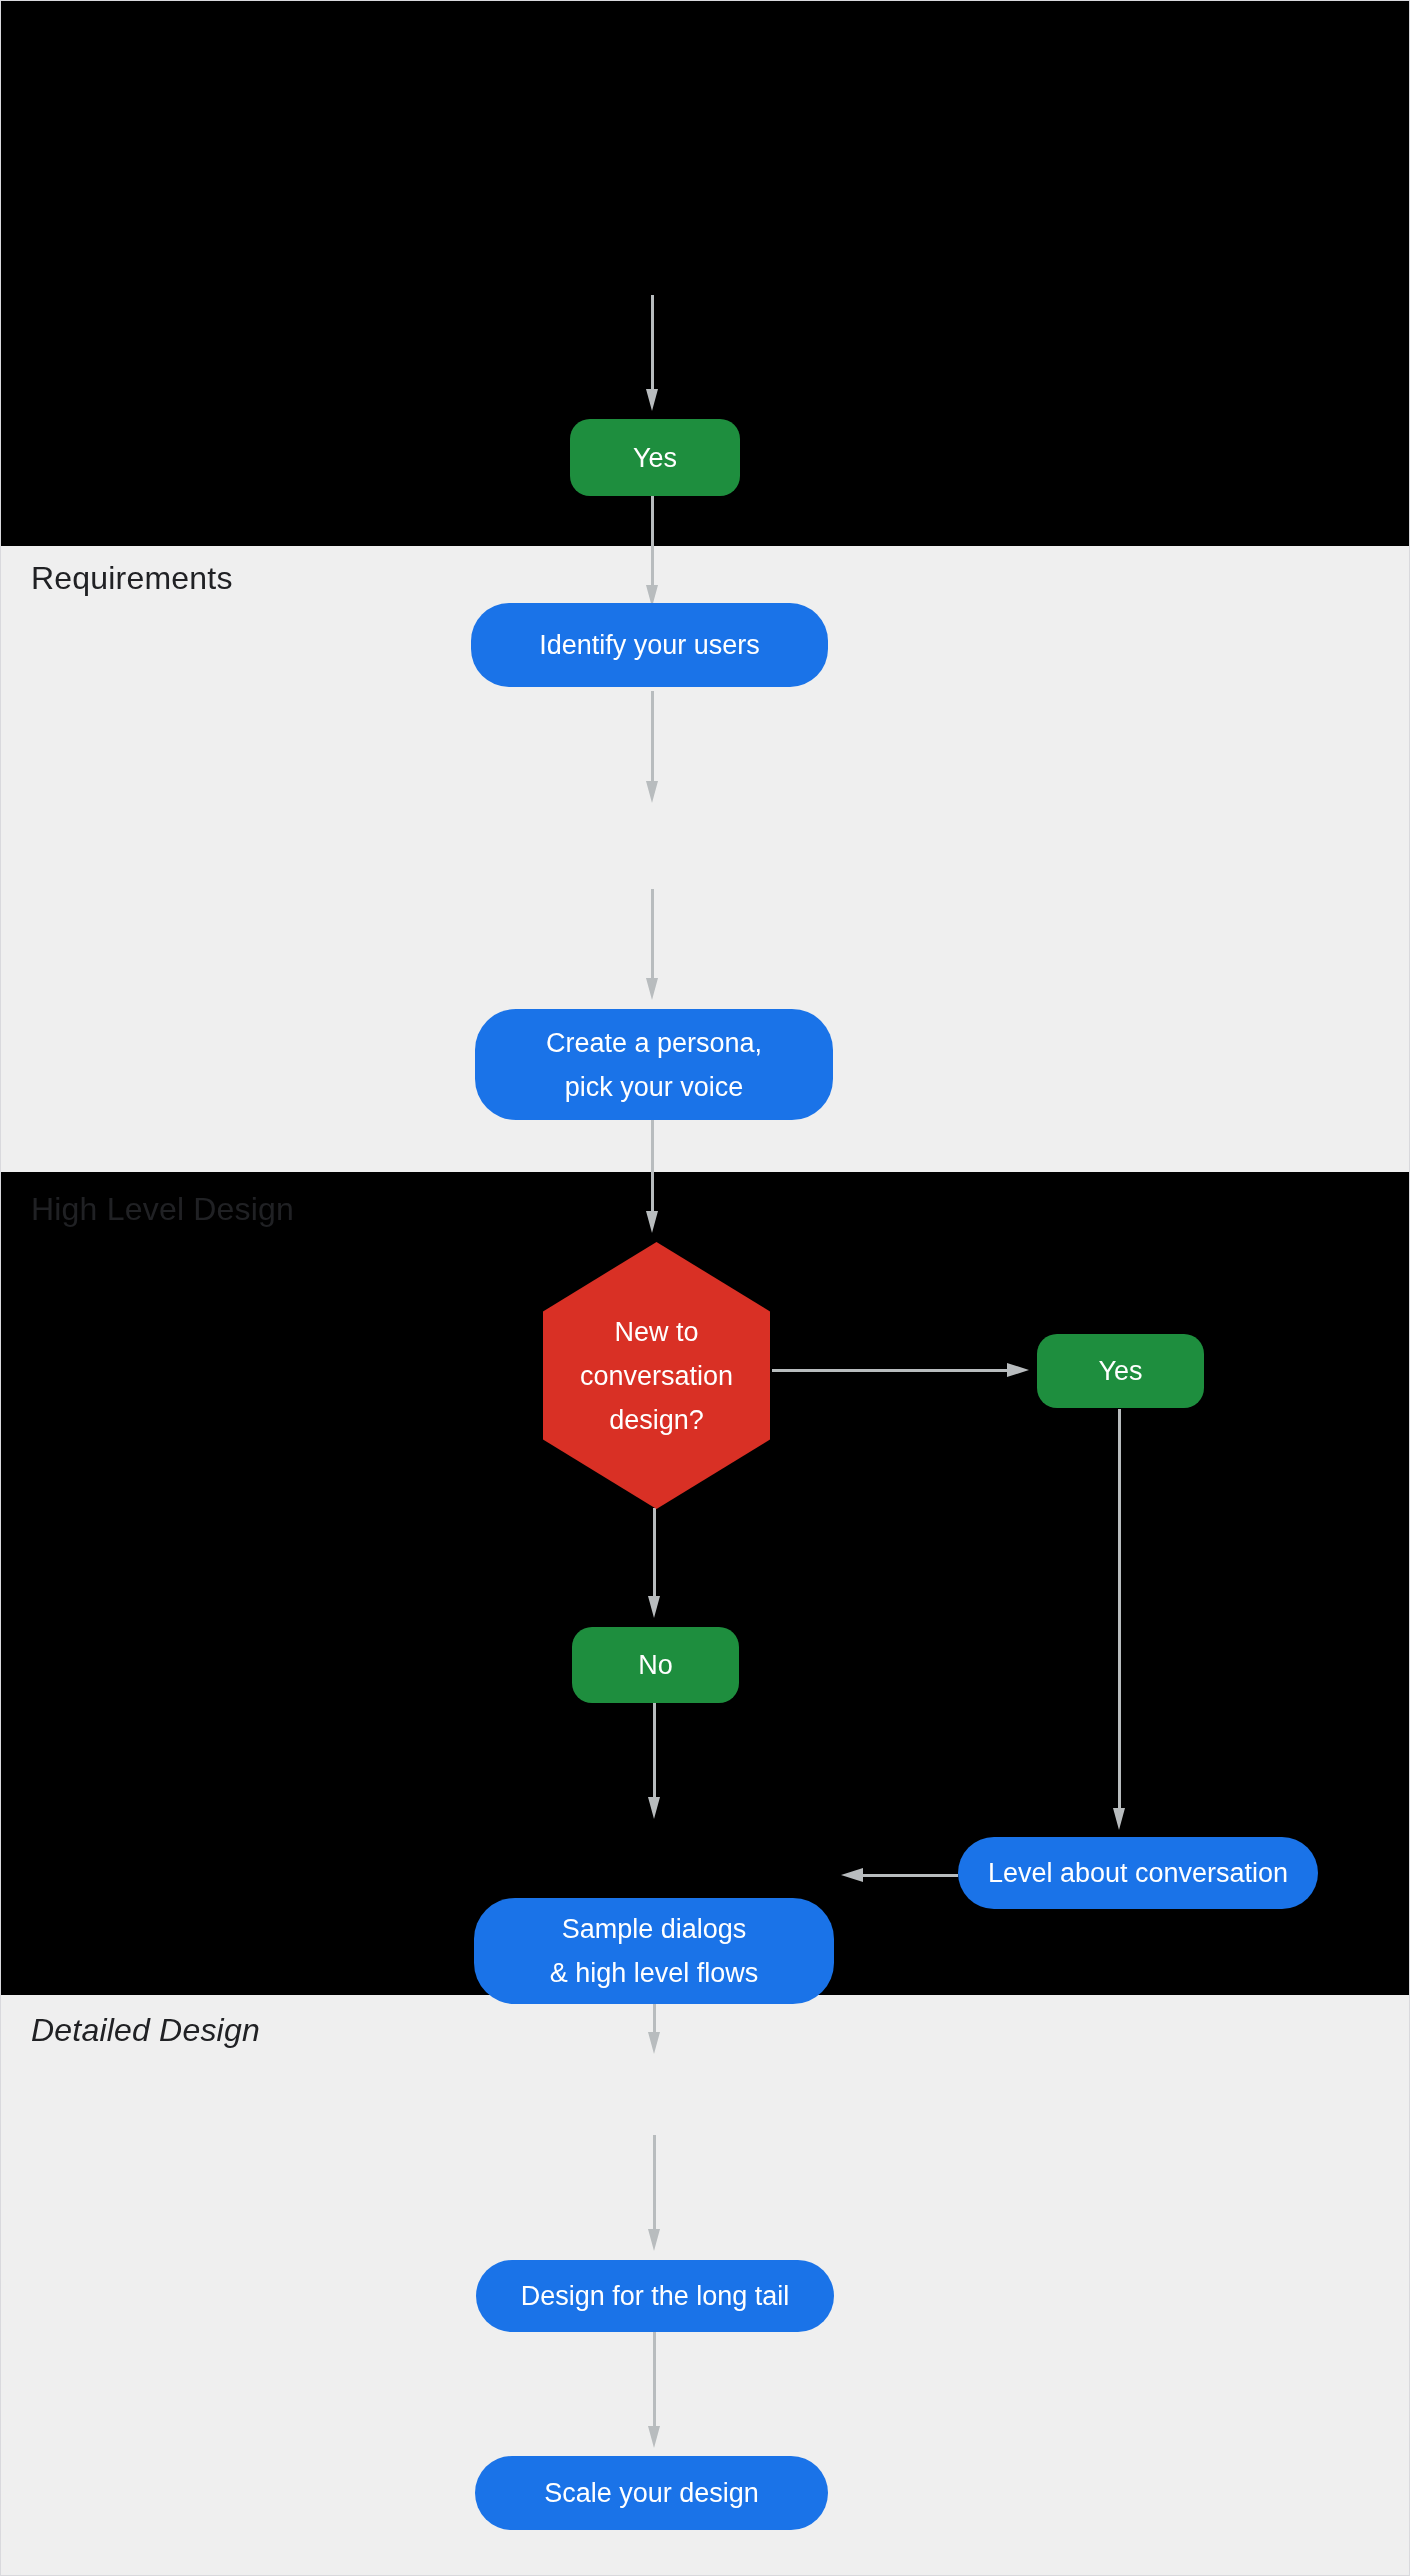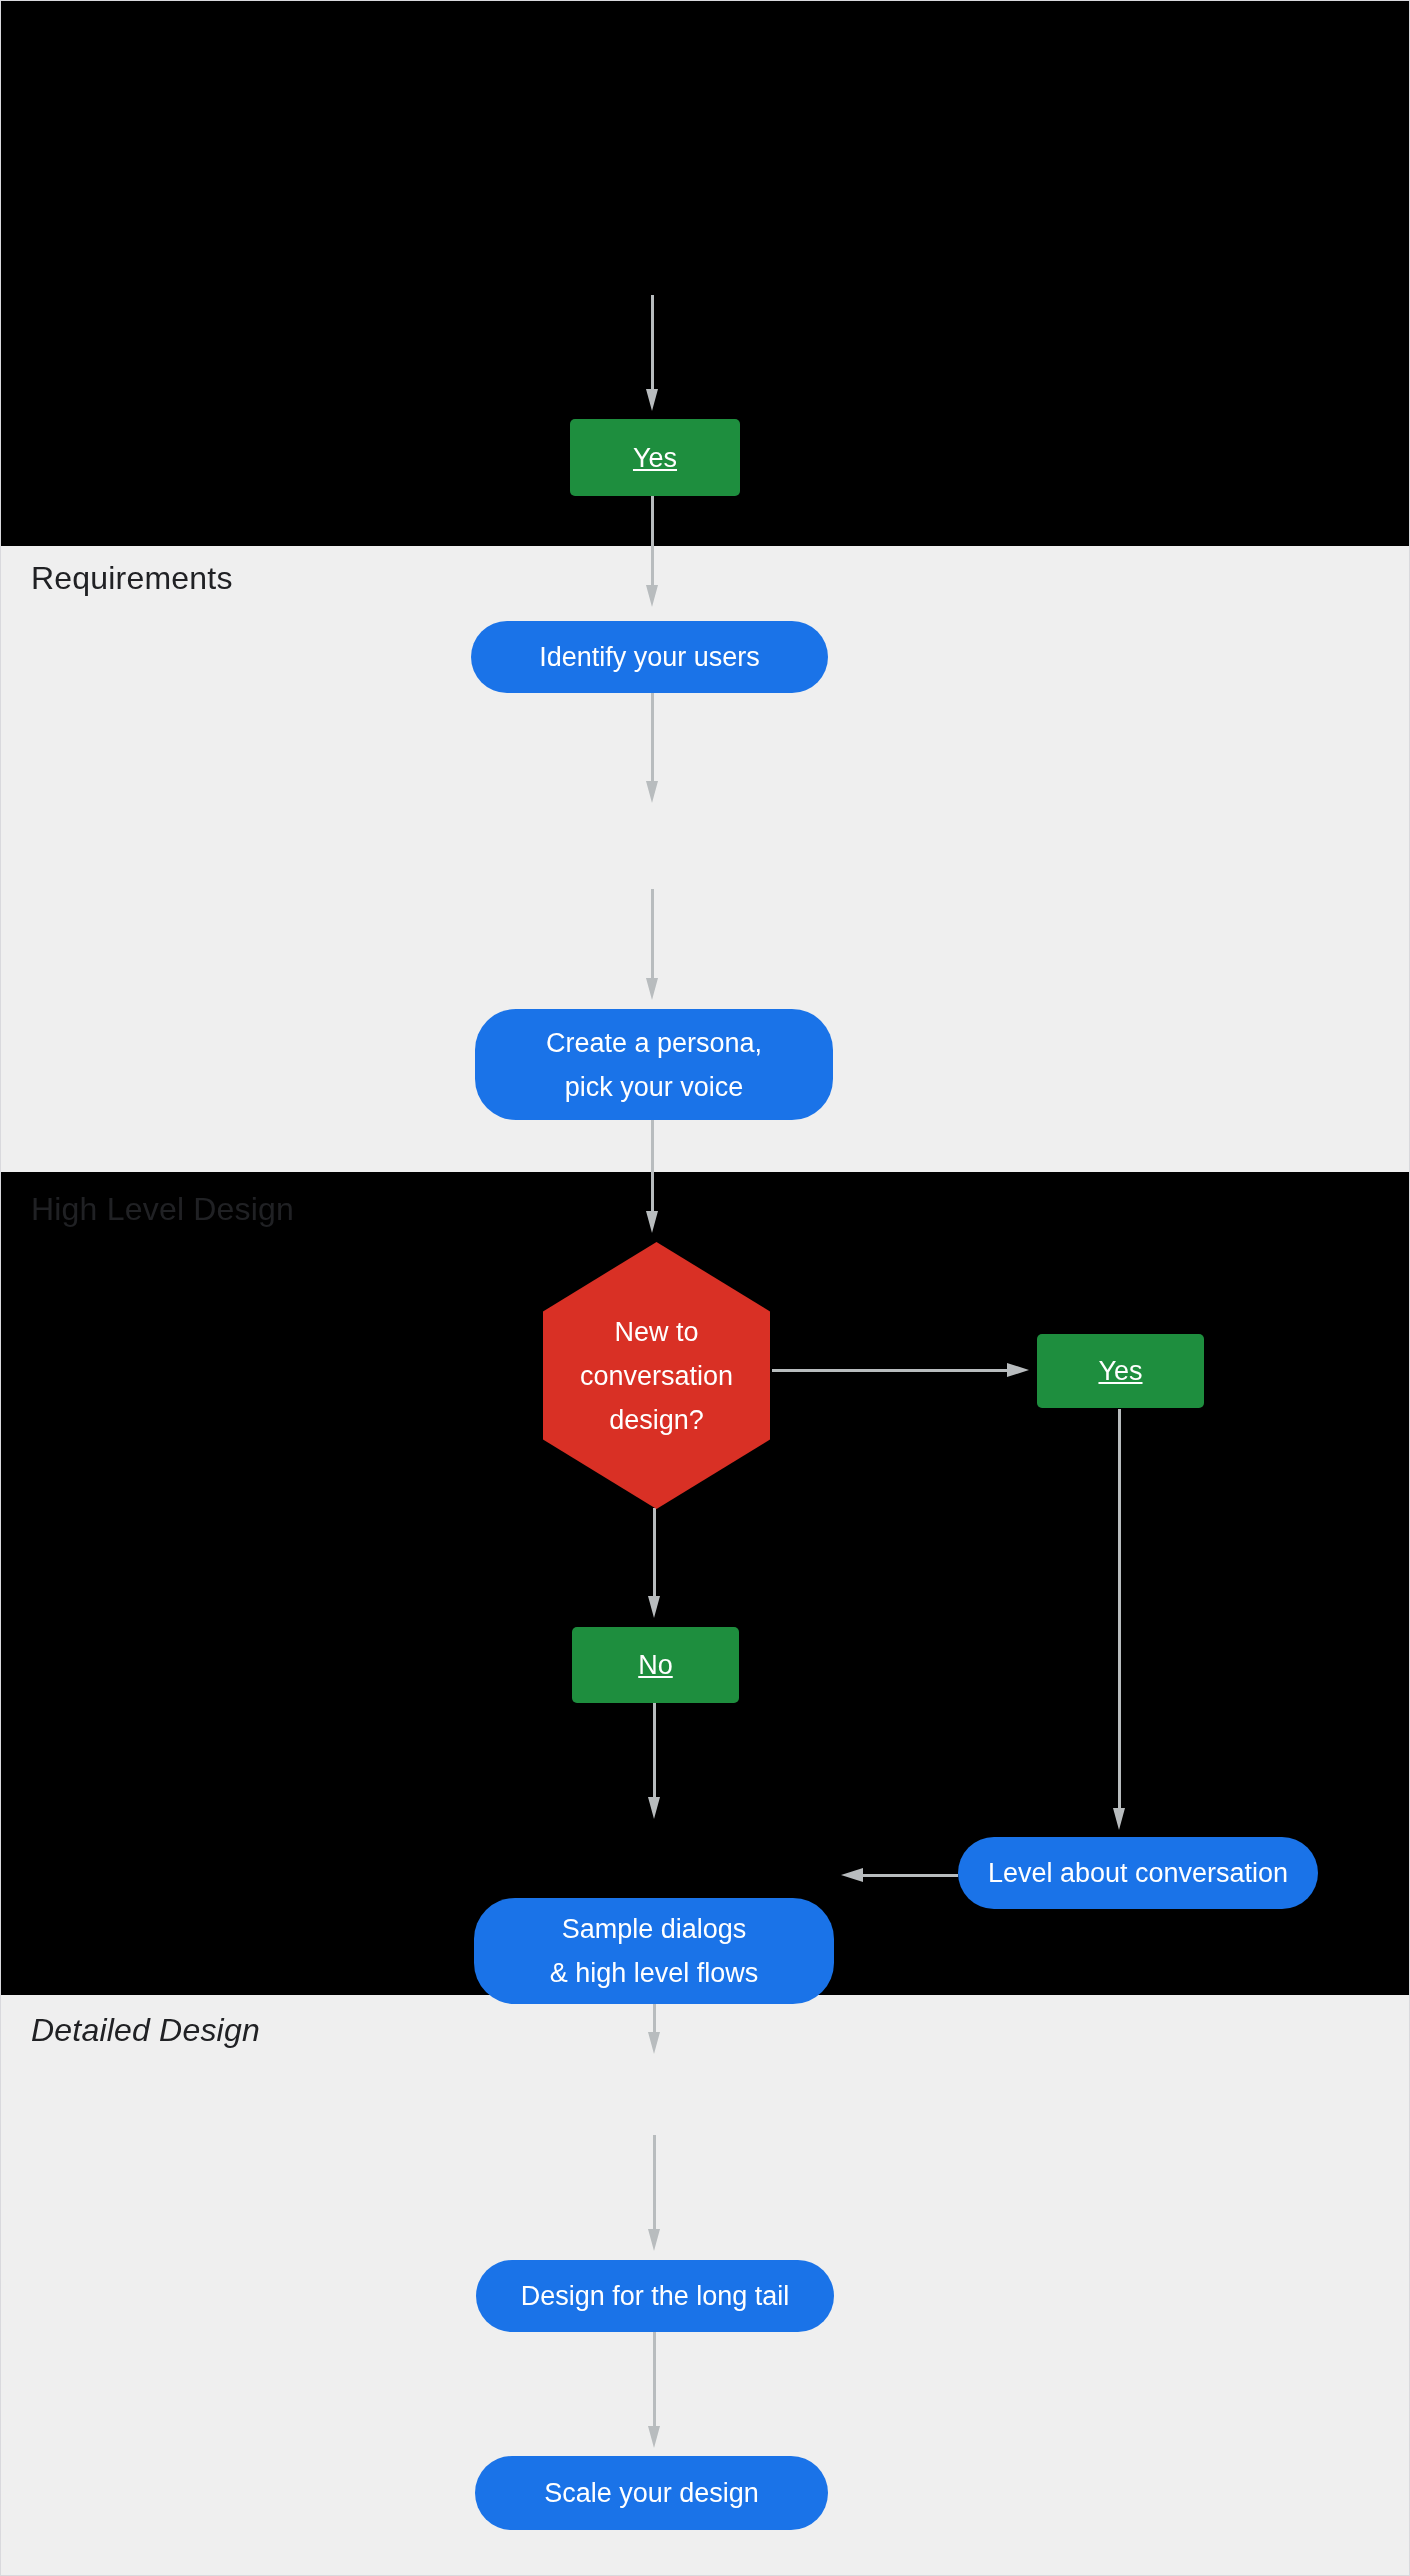--- a/index.html
+++ b/index.html
@@ -54,21 +54,21 @@
     white-space: pre-line;
     line-height: 44px;
     cursor: pointer;
     z-index: 10;
   }
   .hex {
     background: var(--decision);
     clip-path: polygon(50% 0%, 100% 26%, 100% 74%, 50% 100%, 0% 74%, 0% 26%);
     cursor: default;
   }
-  .answer-btn { background: var(--answer); border-radius: 5px; text-decoration: underline; }
+  .answer-btn { background: var(--answer); border-radius: 20px; }
   .step-pill  { background: var(--step); }
   .line {
     position: absolute;
     background: var(--arrow);
     z-index: 5;
   }
   .v-line { width: 2.8px; }
   .h-line { height: 2.8px; }
   .head { position: absolute; width: 0; height: 0; z-index: 6; }
   .head-down {
@@ -138,21 +138,21 @@
   <div class="head head-down" style="left:1113px; top:1808px;"></div>
 
   <div class="line h-line" style="left:862px; top:1874px; width:96px;"></div>
   <div class="head head-left" style="left:841px; top:1868px;"></div>
 
 
   <div class="node answer-btn" style="left:570px; top:419px; width:170px; height:77px;">
     <span>Yes</span>
   </div>
 
-  <div class="node step-pill" style="left:471px; top:621px; width:357px; height:72px; border-radius:38px;text-align:right;">
+  <div class="node step-pill" style="left:471px; top:603px; width:357px; height:84px; border-radius:38px;text-align:right;">
     <span>Identify your users</span>
   </div>
 
 
   <div class="node step-pill" style="left:475px; top:1009px; width:358px; height:111px; border-radius:41px;">
     <span>Create a persona,
 pick your voice</span>
   </div>
 
   <div class="node hex" style="left:543px; top:1242px; width:227px; height:267px;">

